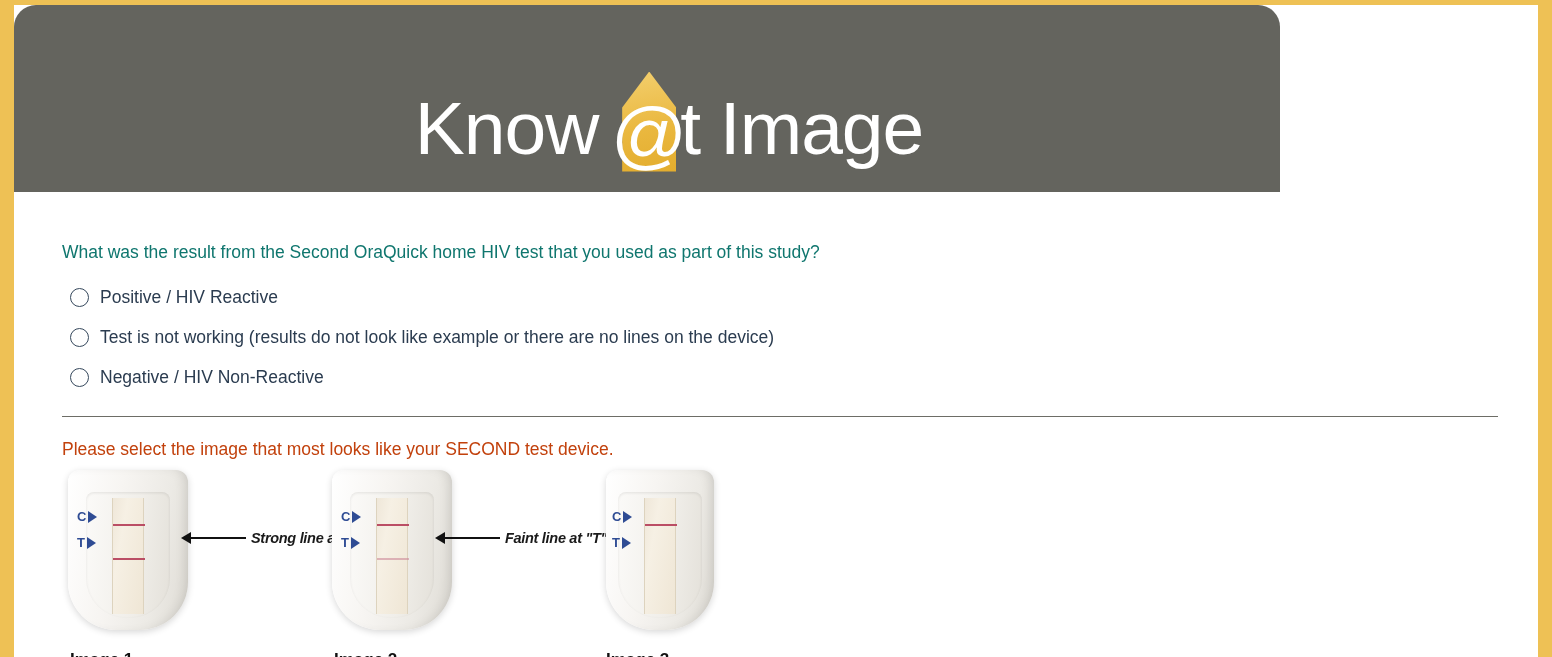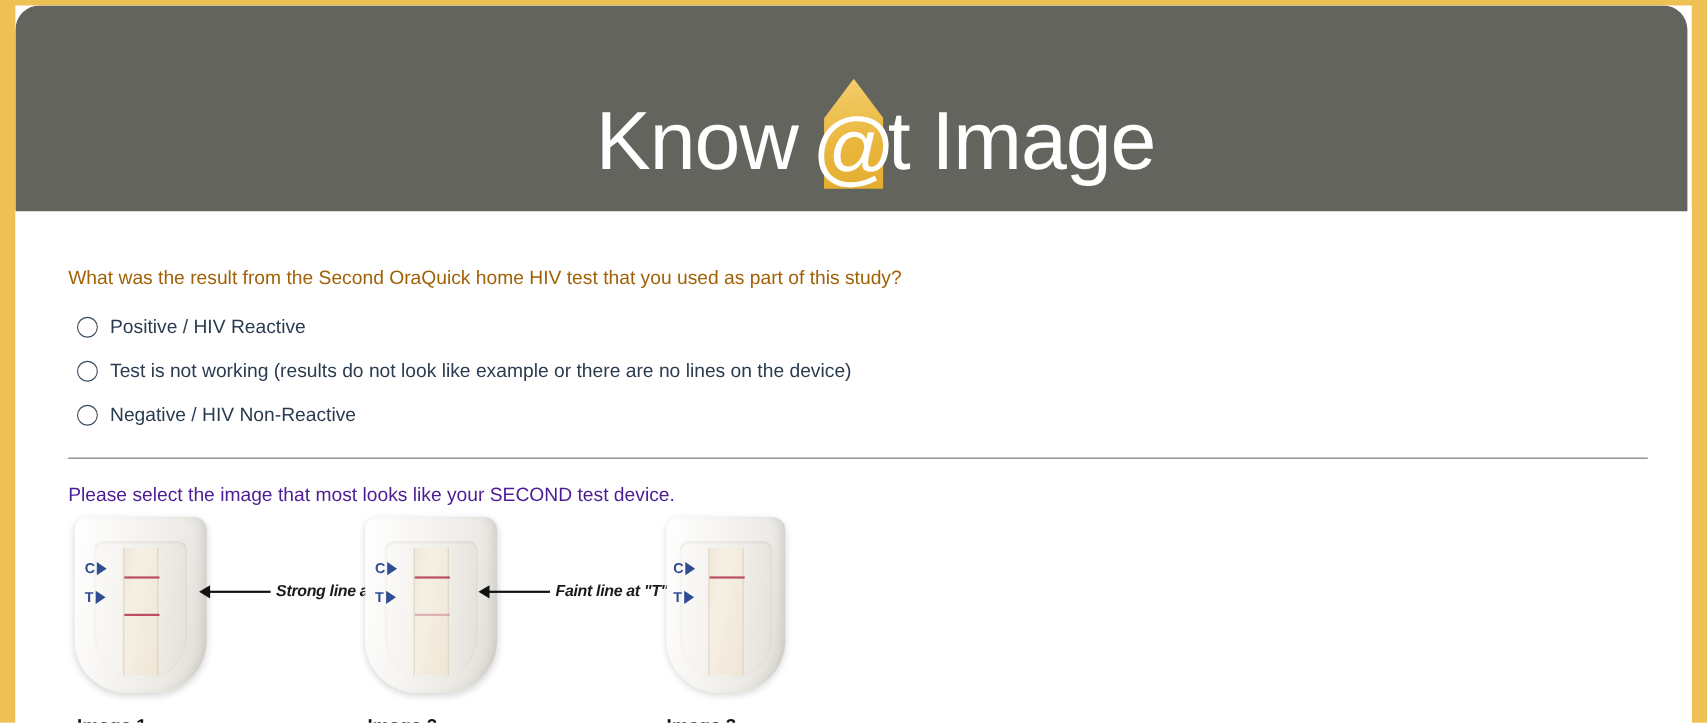--- a/index.html
+++ b/index.html
@@ -22,21 +22,21 @@
     top: 5px;
     width: 1524px;
     height: 652px;
     background: #ffffff;
     overflow: hidden;
   }
 
   
   .site-header {
     position: relative;
-    width: 1520px;
+    width: 1266px;
     height: 187px;
     background: #64645e;
     border-top-left-radius: 22px;
     border-top-right-radius: 22px;
     display: flex;
     align-items: center;
     justify-content: center;
     padding-left: 44px;
   }
 
@@ -97,21 +97,21 @@
     padding: 0 34px;
     background: #ffffff;
   }
 
   .question-block {
     padding-top: 49px;
   }
 
   .question-text {
     font-size: 17.5px;
-    color: #a16207;
+    color: #0f766e;
     line-height: 1.3;
     padding-left: 14px;
   }
 
   .options {
     margin-top: 14px;
     padding-left: 22px;
     text-align: center;
   }
 
@@ -141,21 +141,21 @@
     margin: 18px 0 0 14px;
     width: 1436px;
     height: 1px;
     background: #6d6d66;
   }
 
   .subquestion {
     margin-top: 22px;
     padding-left: 14px;
     font-size: 17.5px;
-    color: #4c1d95;
+    color: #c2410c;
   }
 
   
   .image-row {
     position: relative;
     margin-top: 10px;
     padding-left: 14px;
     height: 220px;
   }
 

